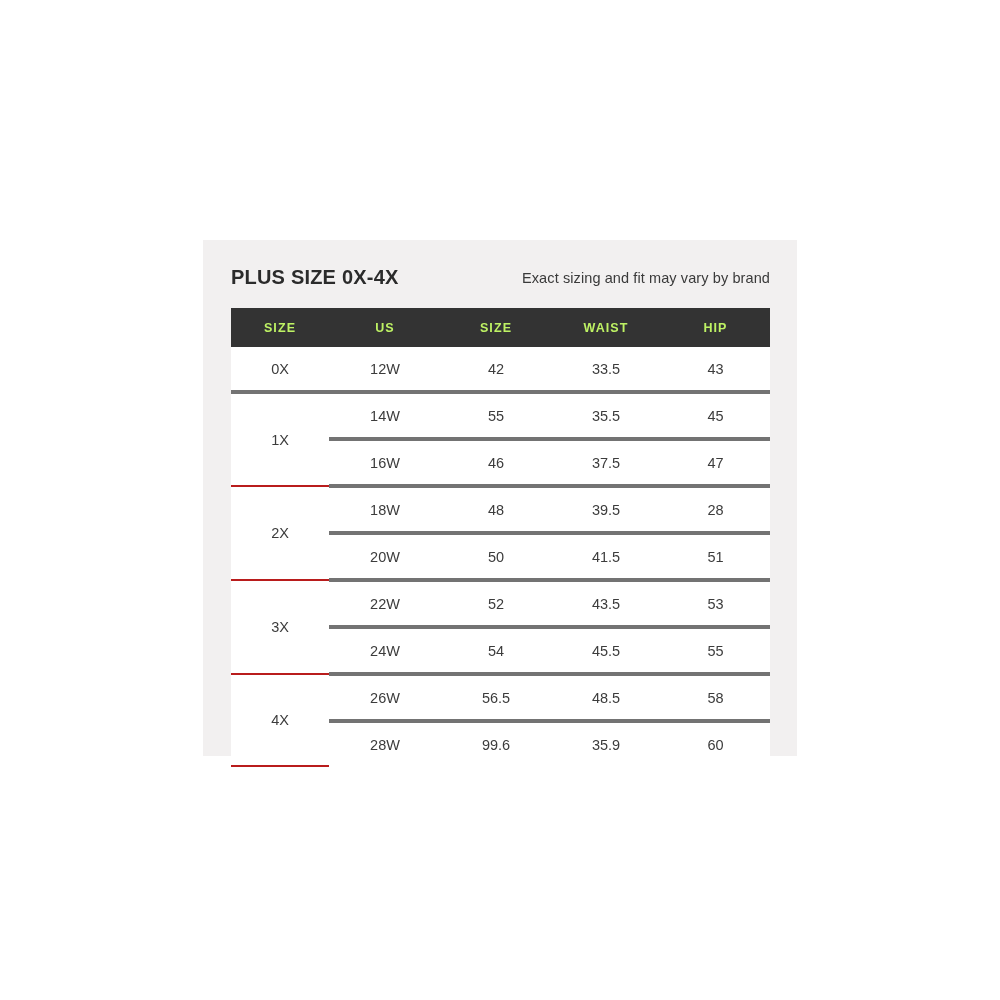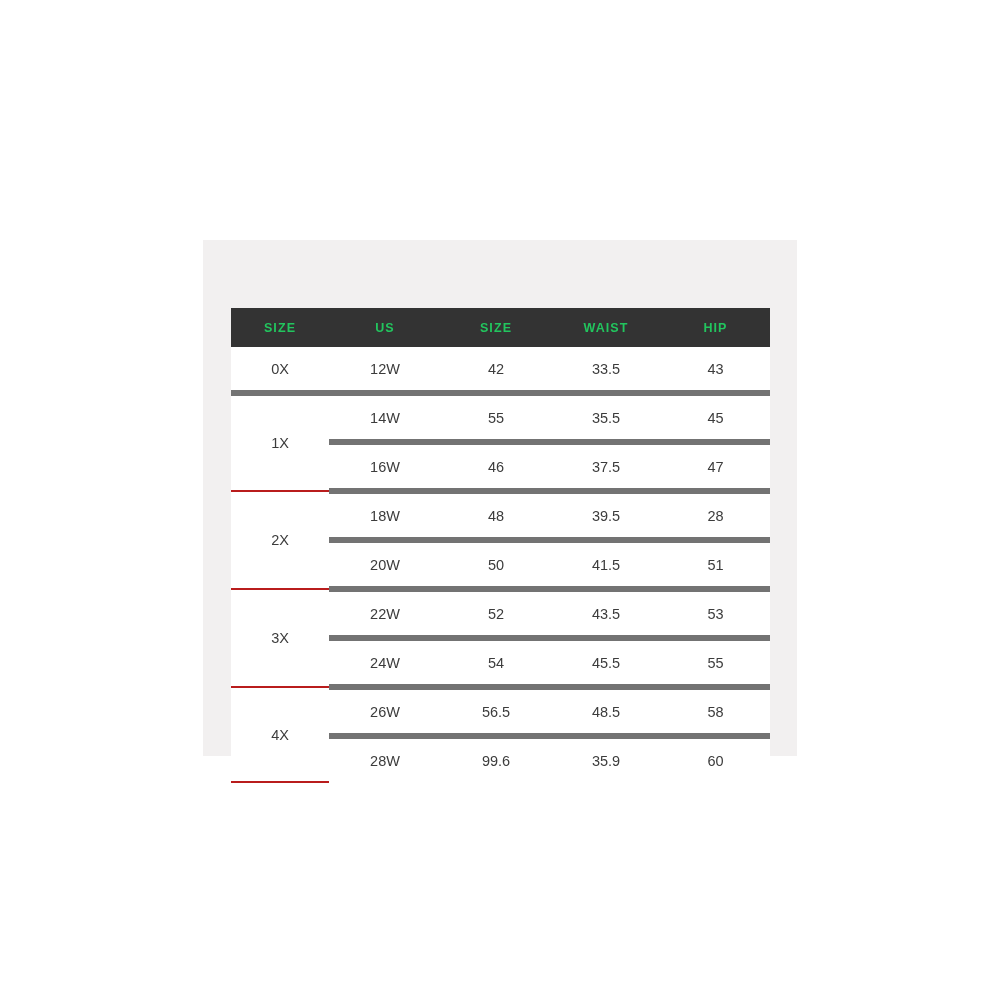--- a/index.html
+++ b/index.html
@@ -52,38 +52,38 @@
   table.sizechart {
     position: absolute;
     left: 28px;
     top: 68px;
     width: 539px;
     border-collapse: collapse;
     table-layout: fixed;
   }
   table.sizechart thead th {
     background: #333333;
-    color: #22c55e;
+    color: #bef264;
     font-size: 12.5px;
     font-weight: bold;
     letter-spacing: 1.1px;
     height: 39px;
     padding: 0;
     text-align: center;
     vertical-align: middle;
   }
   table.sizechart tbody td {
     background: #ffffff;
     color: #3c3c3c;
     font-size: 14.5px;
     height: 43px;
     padding: 0;
     text-align: center;
     vertical-align: middle;
-    border-bottom: 6px solid #737373;
+    border-bottom: 4px solid #737373;
   }
   table.sizechart tbody tr:last-child td {
     border-bottom: none;
   }
   td.size-cell {
     border-bottom: 1px solid #e6e4e4;
   }
   td.size-cell.spanned {
     border-bottom: 2px solid #b91c1c;
   }
@@ -92,20 +92,24 @@
   .col-bust  { width: 110px; }
   .col-waist { width: 110px; }
   .col-hip   { width: 109px; }
 </style>
 </head>
 <body>
 
 <div class="page">
   <div class="card">
 
+    <div class="card-header">
+      <div class="card-title">PLUS SIZE 0X-4X</div>
+      <div class="card-note">Exact sizing and fit may vary by brand</div>
+    </div>
 
     <table class="sizechart">
       <colgroup>
         <col class="col-size">
         <col class="col-us">
         <col class="col-bust">
         <col class="col-waist">
         <col class="col-hip">
       </colgroup>
       <thead>

